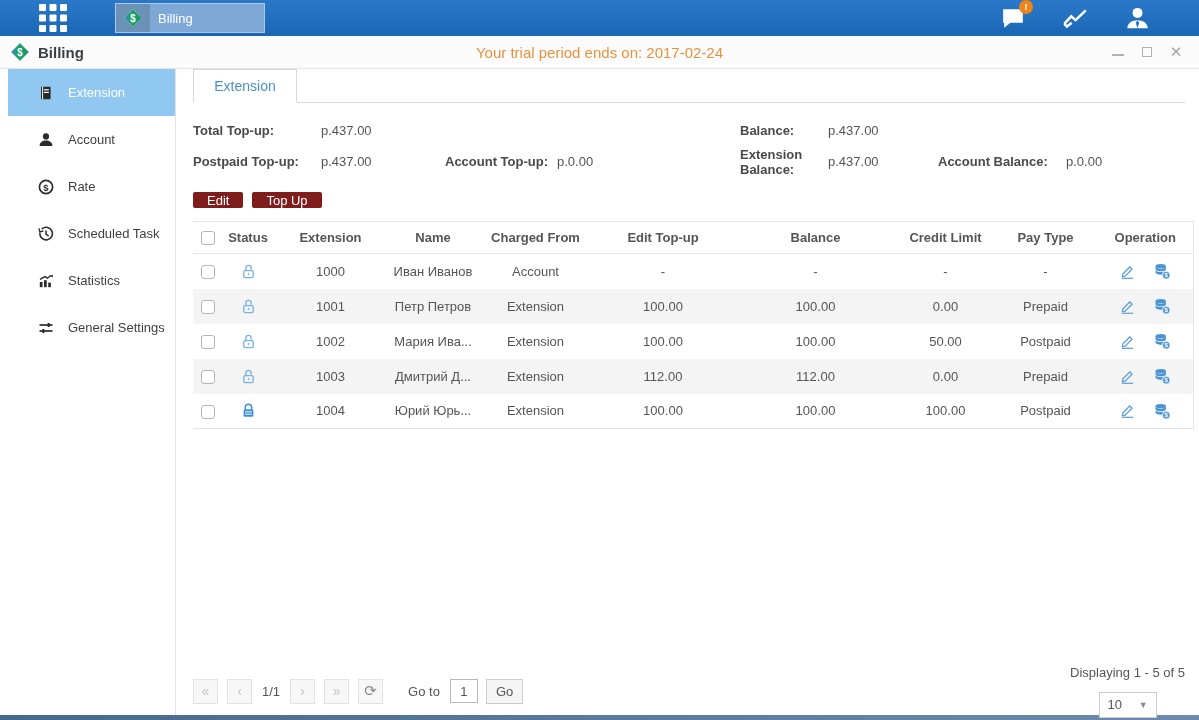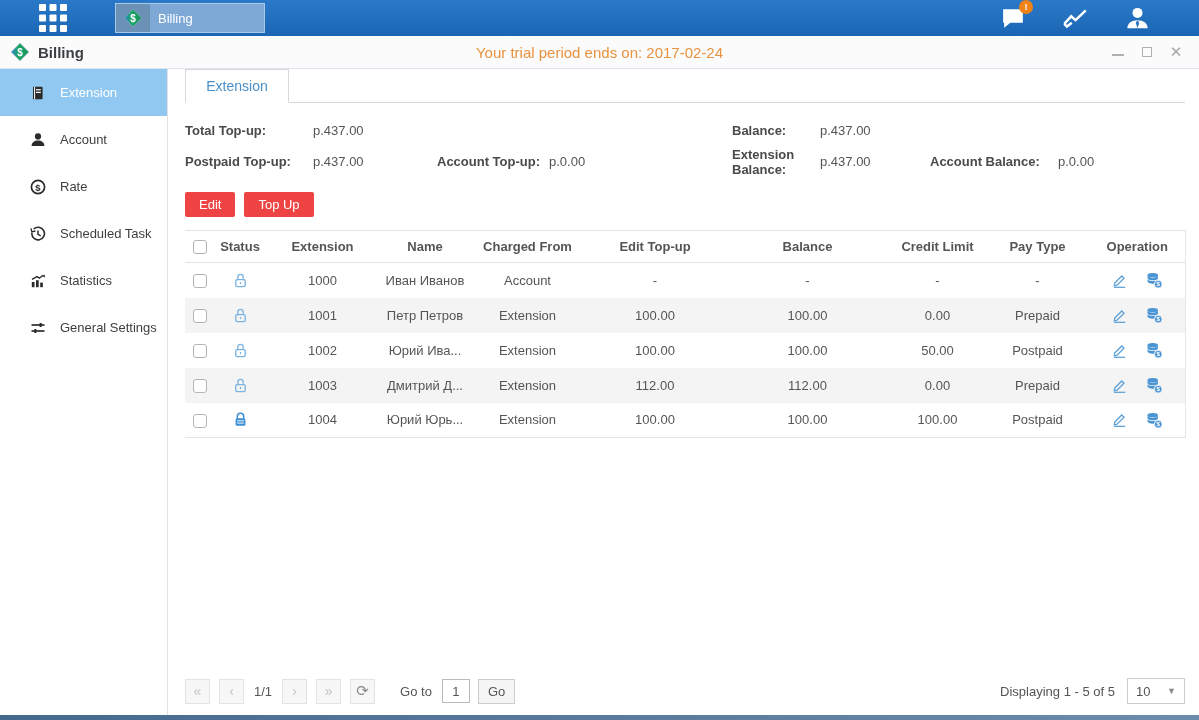--- a/index.html
+++ b/index.html
@@ -28,21 +28,21 @@
   .titlebar .app-icon { margin-left:10px; width:20px; height:20px; }
   .titlebar .wtitle { margin-left:8px; font-size:15px; font-weight:bold; color:#3a3f44; }
   .trial { position:absolute; left:0; right:0; text-align:center; color:#e8923f; font-size:15px; }
   .win-controls { margin-left:auto; margin-right:16px; display:flex; gap:15px; align-items:center; z-index:2; }
   .wc { width:14px; height:14px; display:flex; align-items:center; justify-content:center;
     color:#a6a6a6; cursor:pointer; font-size:15px; }
   .wc .min { display:block; width:12px; border-bottom:2px solid #b0b0b0; margin-top:6px; }
   .wc .max { display:block; width:10px; height:10px; border:1.5px solid #b0b0b0; }
 
   
-  .app-body { display:flex; height:646px; }
+  .app-body { display:flex; height:646px;margin-left:8px; }
   .sidebar { width:168px; border-right:1px solid #e2e2e2; background:#fff; flex:none; }
   .side-item { height:47px; display:flex; align-items:center; padding-left:30px; gap:13px;
     color:#3f3f3f; cursor:pointer; font-size:13px; }
   .side-item .sicon { width:17px; height:17px; color:#2b2b2b; display:flex; align-items:center; }
   .side-item.active { background:#90c8f1; color:#fff; }
 
   .main { flex:1; display:flex; flex-direction:column; padding:0 14px 0 17px; min-width:0; }
   .tabstrip { height:34px; display:flex; border-bottom:1px solid #d9d9d9; }
   .tab { width:104px; display:flex; align-items:center; justify-content:center;
     border:1px solid #d9d9d9; border-bottom:1px solid #fff; margin-bottom:-1px;
@@ -50,22 +50,22 @@
 
   
   .summary { margin-top:12px; }
   .sum-row { display:grid; grid-template-columns:252px 257px 236px auto; height:31px; align-items:center; }
   .sum-cell { display:flex; align-items:center; }
   .sum-label { font-weight:bold; color:#4a4a4a; }
   .c1 .sum-label { width:128px; } .c2 .sum-label { width:112px; }
   .c3 .sum-label { width:126px;padding-left:38px; } .c4 .sum-label { width:128px; }
 
   .actions { margin:15px 0 13px; display:flex; gap:9px; }
-  .btn { background:#ef4444; color:#fff; border:none; border-radius:2px; padding:0 14px;
-    height:25px; font-size:13px; font-family:inherit; cursor:pointer; }
+  .btn { background:#7f1d1d; color:#fff; border:none; border-radius:2px; padding:0 14px;
+    height:16px; font-size:13px; font-family:inherit; cursor:pointer; }
 
   
   table { border-collapse:collapse; width:1000px; table-layout:fixed; }
   thead tr { border-top:1px solid #e3e3e3; border-bottom:1px solid #e3e3e3; }
   th { height:32px; font-weight:bold; color:#555; text-align:center; }
   td { height:35px; text-align:center; color:#555; overflow:hidden; white-space:nowrap; }
   tbody tr:nth-child(even) { background:#f4f4f4; }
   tbody tr:last-child { border-bottom:1px solid #e3e3e3; }
   th:last-child, td:last-child { border-right:1px solid #e6e6e6; }
   .checkbox { display:inline-block; width:14px; height:14px; border:1px solid #b5b5b5;
@@ -79,21 +79,21 @@
   .pg-btn { width:25px; height:25px; border:1px solid #e3e3e3; background:#f7f7f7; color:#c3c3c3;
     display:flex; align-items:center; justify-content:center; font-size:14px; margin-right:9px;
     cursor:pointer; }
   .pg-btn.refresh { color:#8a8a8a; font-size:15px; }
   .pg-page { color:#555; margin:0 10px 0 1px; }
   .goto-label { margin-left:16px; margin-right:10px; color:#555; }
   .goto-input { width:28px; height:24px; border:1px solid #b9b9b9; text-align:center;
     font-family:inherit; font-size:13px; color:#555; }
   .go-btn { margin-left:8px; height:25px; padding:0 9px; border:1px solid #ccc; background:#f5f5f5;
     color:#555; font-family:inherit; font-size:13px; cursor:pointer; }
-  .pg-right { margin-left:auto; display:flex; align-items:center; gap:12px; }
+  .pg-right { margin-left:auto; display:flex; align-items:center; gap:12px;flex-direction:column; }
   .displaying { color:#555; }
   .page-size { width:58px; height:26px; border:1px solid #ccc; background:#fff; display:flex;
     align-items:center; justify-content:space-between; padding:0 8px; cursor:pointer; }
   .page-size .caret { color:#8a8a8a; font-size:9px; }
 
   .bottom-strip { height:5px; background:linear-gradient(90deg,#45688e,#6d8cab); }
 </style>
 </head>
 <body>
 
@@ -382,21 +382,21 @@
           <tr>
             <td><span class="checkbox"></span></td>
             <td><span class="status-icon">
                 <svg viewBox="0 0 18 18" width="17" height="17">
                   <rect x="4" y="8" width="10" height="7.5" rx="1.5" fill="none" stroke="#7ab2e0" stroke-width="1.4"></rect>
                   <path d="M6.2 8 V5.4 a2.8 2.8 0 0 1 5.6 0 V6.6" fill="none" stroke="#7ab2e0" stroke-width="1.4" stroke-linecap="round"></path>
                   <line x1="9" y1="10.6" x2="9" y2="12.8" stroke="#7ab2e0" stroke-width="1.3"></line>
                 </svg>
               </span></td>
             <td>1002</td>
-            <td>Юрий Ива...</td>
+            <td>Мария Ива...</td>
             <td>Extension</td>
             <td>100.00</td>
             <td>100.00</td>
             <td>50.00</td>
             <td>Postpaid</td>
             <td>
               <div class="op-icons">
                 <span class="op-icon">
                   <svg viewBox="0 0 18 18" width="17" height="17">
                     <path d="M4 11.6 L11.4 4.2 L13.8 6.6 L6.4 14 L3.5 14.6 Z" fill="none" stroke="#5a9fd6" stroke-width="1.3"></path>

